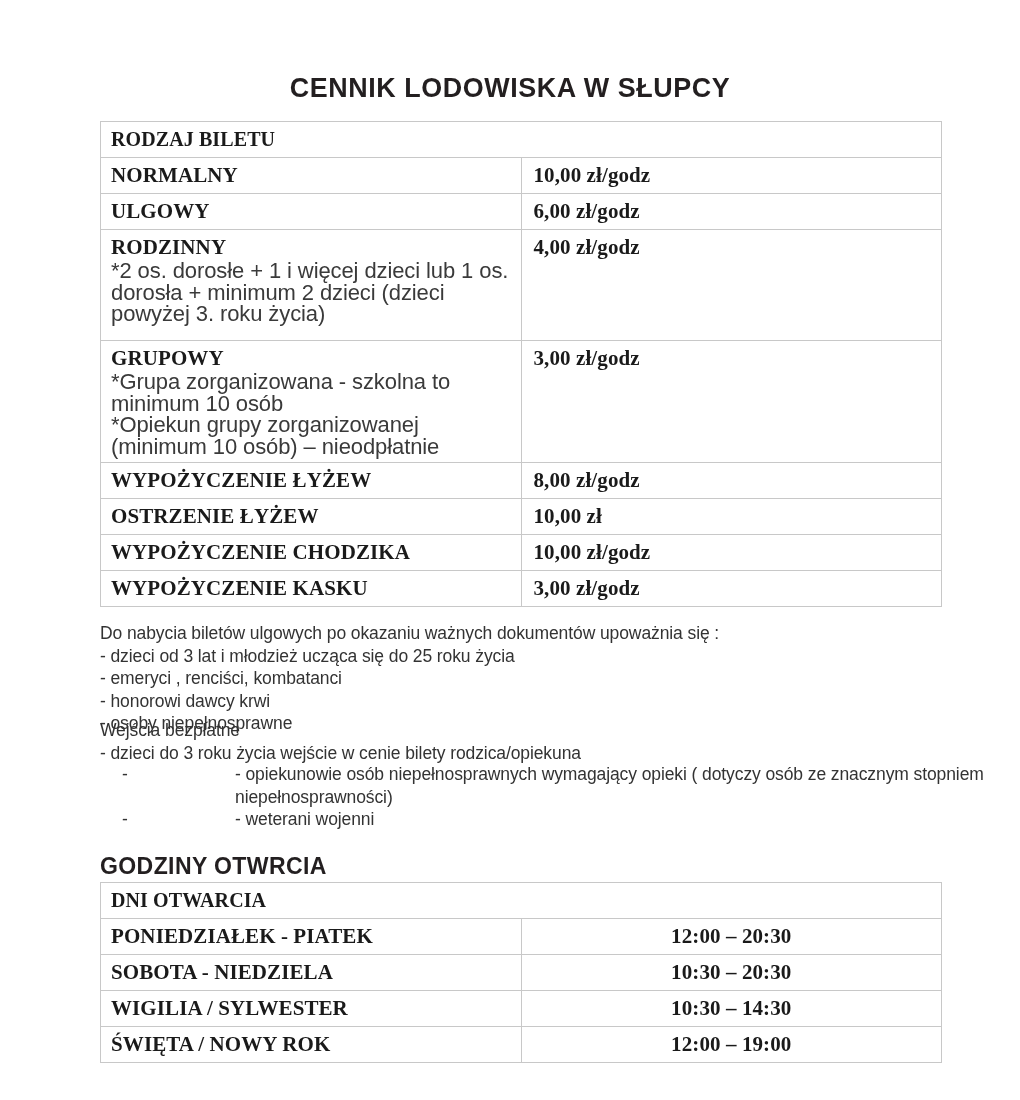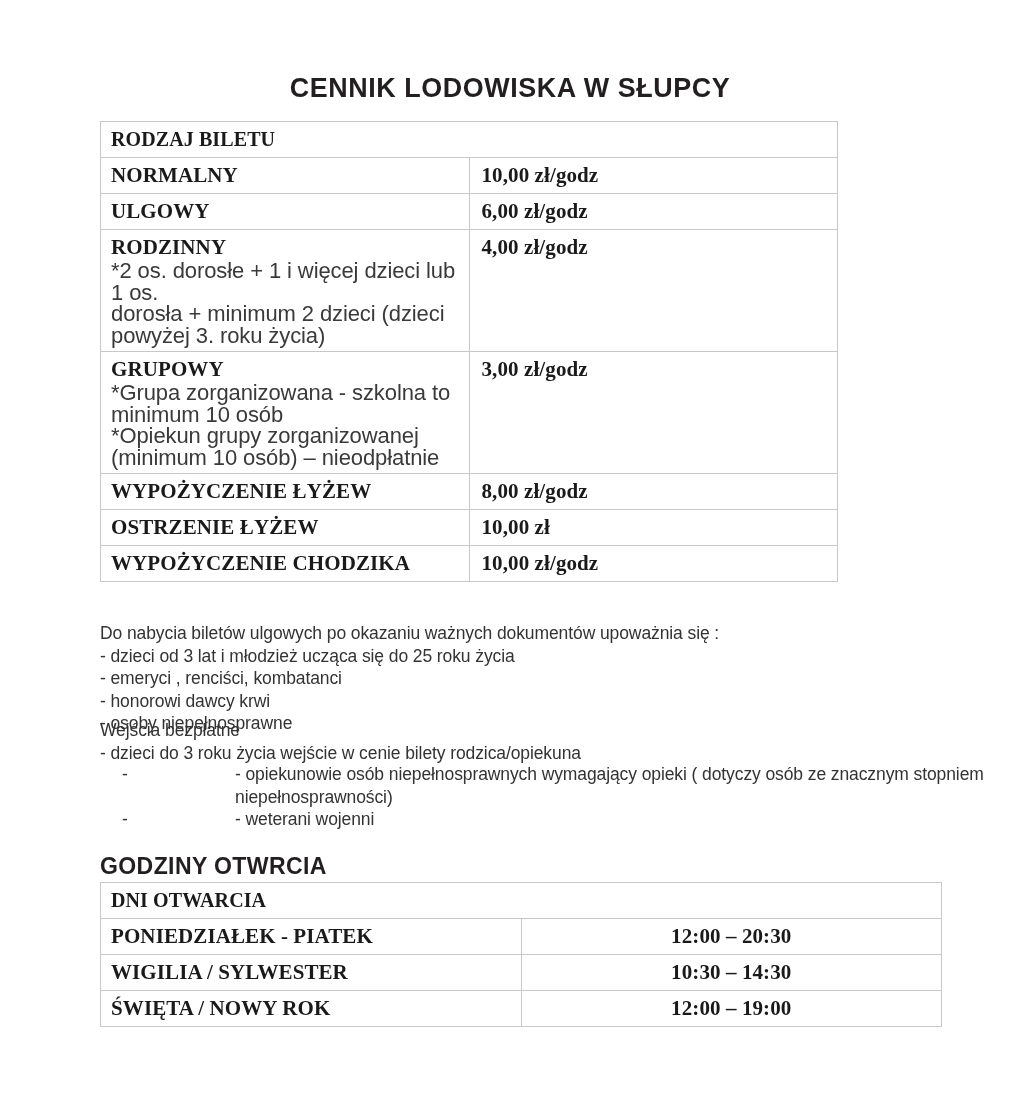--- a/index.html
+++ b/index.html
@@ -60,21 +60,21 @@
   .price-table,
   .hours-table {
     position: absolute;
     border-collapse: collapse;
     table-layout: fixed;
     background: #ffffff;
   }
   .price-table {
     left: 100px;
     top: 121px;
-    width: 738px;
+    width: 842px;
     padding-left: 32px;
   }
   .hours-table {
     left: 100px;
     top: 882px;
     width: 842px;
   }
 
   .price-table td,
   .hours-table td {
@@ -286,20 +286,32 @@
             <div class="ticket-name">WYPOŻYCZENIE CHODZIKA</div>
           </div>
         </td>
         <td class="price-cell">
           <div class="cell-pad">
             <div class="price-val">10,00 zł/godz</div>
           </div>
         </td>
       </tr>
 
+      <tr class="row-simple">
+        <td>
+          <div class="cell-pad">
+            <div class="ticket-name">WYPOŻYCZENIE KASKU</div>
+          </div>
+        </td>
+        <td class="price-cell">
+          <div class="cell-pad">
+            <div class="price-val">3,00 zł/godz</div>
+          </div>
+        </td>
+      </tr>
     </tbody>
   </table>
 
   <div class="note-block" id="discount-block">Do nabycia biletów ulgowych po okazaniu ważnych dokumentów upoważnia się :
 - dzieci od 3 lat i młodzież ucząca się do 25 roku życia
 - emeryci , renciści, kombatanci
 - honorowi dawcy krwi
 - osoby niepełnosprawne</div>
 
   <div class="note-block" id="free-block">Wejścia bezpłatne
@@ -334,20 +346,32 @@
             <div class="day-name">PONIEDZIAŁEK - PIATEK</div>
           </div>
         </td>
         <td class="hour-cell">
           <div class="cell-pad">
             <div class="hour-val">12:00 – 20:30</div>
           </div>
         </td>
       </tr>
 
+      <tr class="row-hours">
+        <td>
+          <div class="cell-pad">
+            <div class="day-name">SOBOTA - NIEDZIELA</div>
+          </div>
+        </td>
+        <td class="hour-cell">
+          <div class="cell-pad">
+            <div class="hour-val">10:30 – 20:30</div>
+          </div>
+        </td>
+      </tr>
 
       <tr class="row-hours">
         <td>
           <div class="cell-pad">
             <div class="day-name">WIGILIA / SYLWESTER</div>
           </div>
         </td>
         <td class="hour-cell">
           <div class="cell-pad">
             <div class="hour-val">10:30 – 14:30</div>

